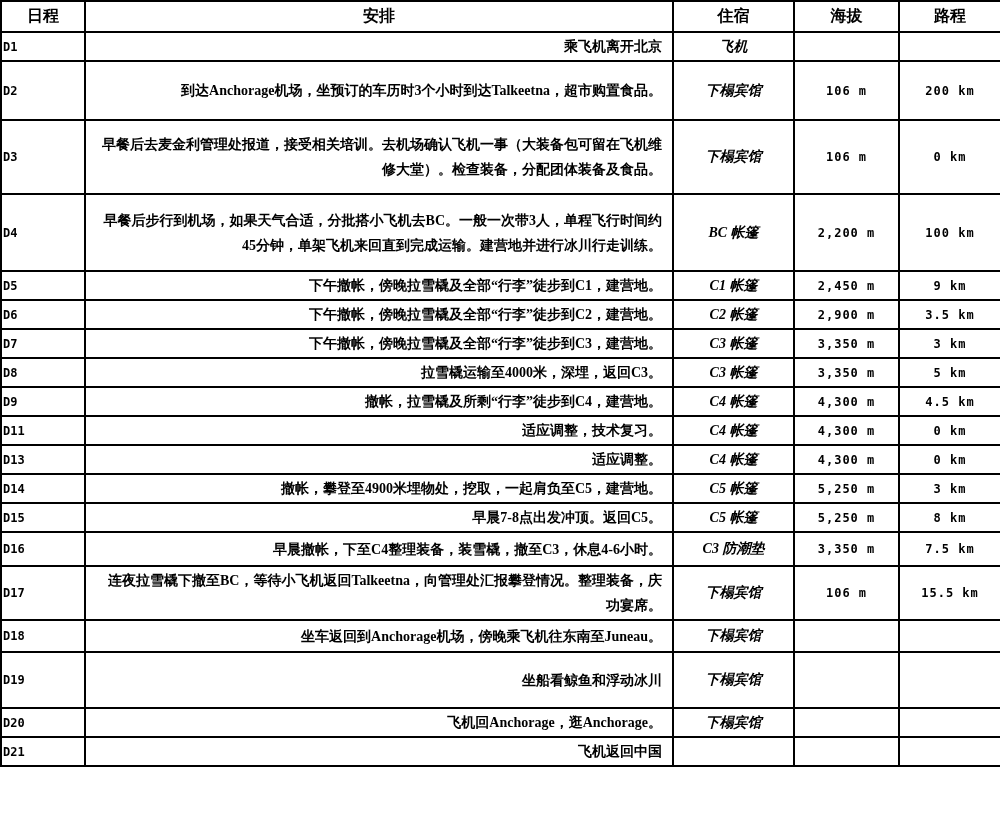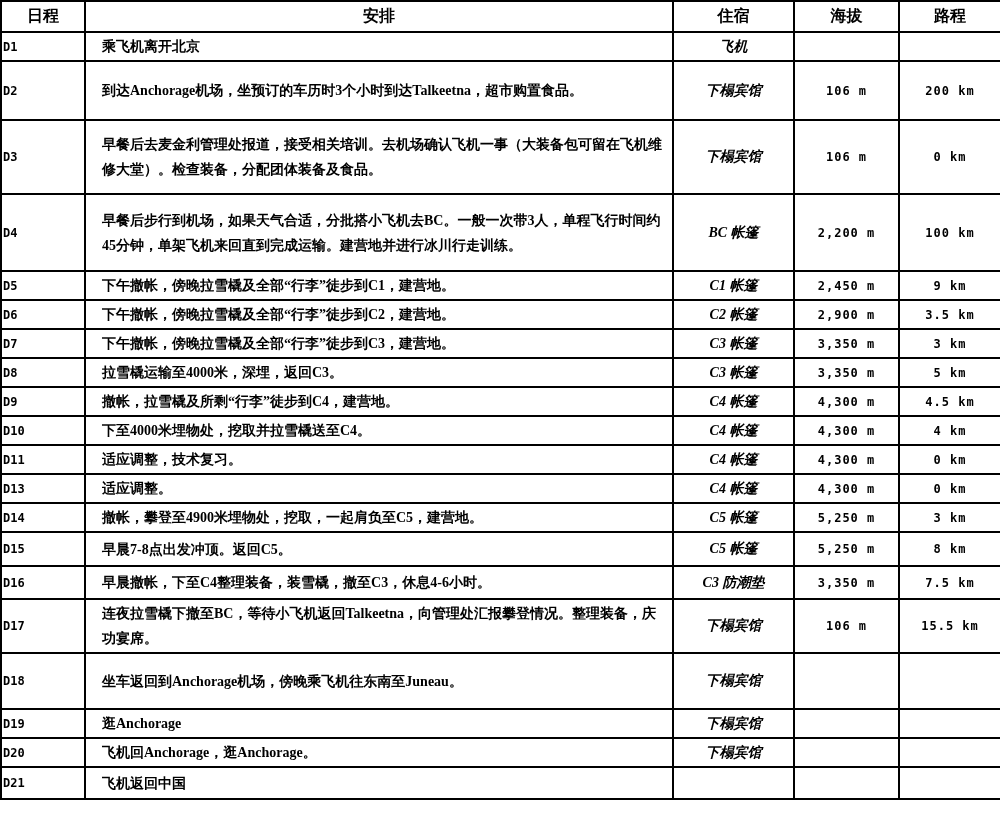--- a/index.html
+++ b/index.html
@@ -36,21 +36,21 @@
     text-align: center;
     padding: 2px 2px;
   }
   
   td.col-day {
     font-family: "DejaVu Sans Mono", "Liberation Mono", monospace;
     font-size: 12px;
     font-weight: 700;
   }
   td.col-plan {
-    text-align: left;
+    text-align: right;
     font-size: 14px;
     font-weight: 700;
     line-height: 25px;
     padding: 1px 10px 1px 16px;
   }
   td.col-stay {
     text-align: center;
     font-size: 14px;
     font-weight: 700;
     padding: 1px 2px;
@@ -167,27 +167,20 @@
           <td class="col-distance">5 km</td>
         </tr>
         <tr>
           <td class="col-day">D9</td>
           <td class="col-plan">撤帐，拉雪橇及所剩“行李”徒步到C4，建营地。</td>
           <td class="col-stay">C4 帐篷</td>
           <td class="col-altitude">4,300 m</td>
           <td class="col-distance">4.5 km</td>
         </tr>
         <tr>
-          <td class="col-day">D10</td>
-          <td class="col-plan">下至4000米埋物处，挖取并拉雪橇送至C4。</td>
-          <td class="col-stay">C4 帐篷</td>
-          <td class="col-altitude">4,300 m</td>
-          <td class="col-distance">4 km</td>
-        </tr>
-        <tr>
           <td class="col-day">D11</td>
           <td class="col-plan">适应调整，技术复习。</td>
           <td class="col-stay">C4 帐篷</td>
           <td class="col-altitude">4,300 m</td>
           <td class="col-distance">0 km</td>
         </tr>
         <tr>
           <td class="col-day">D13</td>
           <td class="col-plan">适应调整。</td>
           <td class="col-stay">C4 帐篷</td>
@@ -224,21 +217,21 @@
         </tr>
         <tr>
           <td class="col-day">D18</td>
           <td class="col-plan">坐车返回到Anchorage机场，傍晚乘飞机往东南至Juneau。</td>
           <td class="col-stay">下榻宾馆</td>
           <td class="col-altitude"></td>
           <td class="col-distance"></td>
         </tr>
         <tr>
           <td class="col-day">D19</td>
-          <td class="col-plan">逛Anchorage</td>
+          <td class="col-plan">坐船看鲸鱼和浮动冰川</td>
           <td class="col-stay">下榻宾馆</td>
           <td class="col-altitude"></td>
           <td class="col-distance"></td>
         </tr>
         <tr>
           <td class="col-day">D20</td>
           <td class="col-plan">飞机回Anchorage，逛Anchorage。</td>
           <td class="col-stay">下榻宾馆</td>
           <td class="col-altitude"></td>
           <td class="col-distance"></td>

